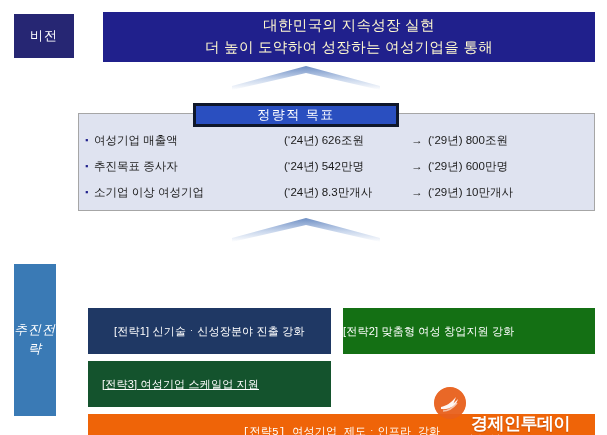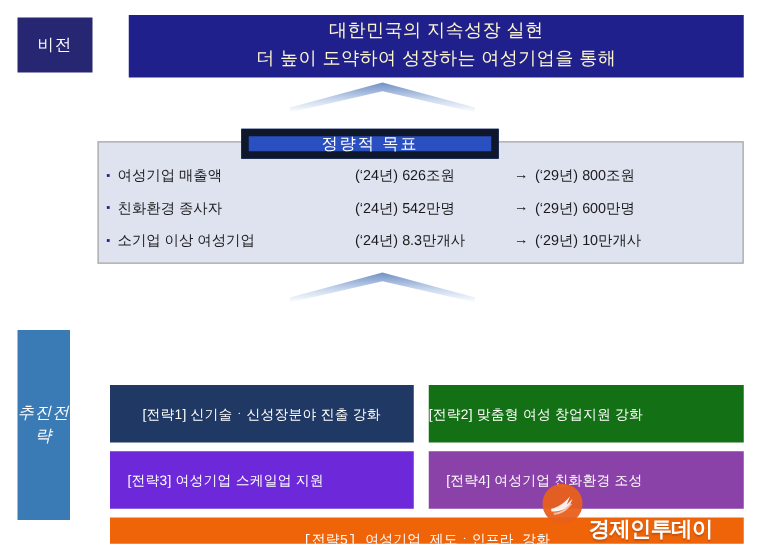--- a/index.html
+++ b/index.html
@@ -100,21 +100,21 @@
     top: 103px;
     width: 206px;
     height: 24px;
     background: #2a4fc0;
     color: #ffffff;
     display: flex;
     align-items: center;
     justify-content: center;
     font-size: 13px;
     letter-spacing: 1.5px;
-    border: 6px solid #0f172a;
+    border: 3px solid #0f172a;
     box-sizing: border-box;
     z-index: 4;
   }
   .goal-row {
     display: flex;
     align-items: center;
     height: 26px;
     font-size: 11.5px;
     color: #1a1a1a;
     white-space: nowrap;
@@ -154,21 +154,21 @@
   #strat-1 {
     left: 88px; top: 266px; width: 243px; height: 46px;
     background: #1f3864; padding-left: 26px;
   }
   #strat-2 {
     left: 343px; top: 266px; width: 252px; height: 46px;
     background: #147014; 
   }
   #strat-3 {
     left: 88px; top: 319px; width: 243px; height: 46px;
-    background: #6d28d9; padding-left: 14px;
+    background: #14532d; padding-left: 14px; text-decoration: underline;
   }
   #strat-4 {
     left: 343px; top: 319px; width: 252px; height: 46px;
     background: #8b42a8; padding-left: 14px;
   }
   #strat-5 {
     left: 88px; top: 372px; width: 507px; height: 34px;
     background: #ef6408; justify-content: center; padding: 0; font-family: Liberation Mono, monospace;
   }
 
@@ -246,21 +246,21 @@
   <div id="goals-box">
     <div class="goal-row">
       <span class="goal-bullet">▪</span>
       <span class="goal-name">여성기업 매출액</span>
       <span class="goal-from">(‘24년) 626조원</span>
       <span class="goal-arrow">→</span>
       <span class="goal-to">(‘29년) 800조원</span>
     </div>
     <div class="goal-row">
       <span class="goal-bullet">▪</span>
-      <span class="goal-name">친화환경 종사자</span>
+      <span class="goal-name">추진목표 종사자</span>
       <span class="goal-from">(‘24년) 542만명</span>
       <span class="goal-arrow">→</span>
       <span class="goal-to">(‘29년) 600만명</span>
     </div>
     <div class="goal-row">
       <span class="goal-bullet">▪</span>
       <span class="goal-name">소기업 이상 여성기업</span>
       <span class="goal-from">(‘24년) 8.3만개사</span>
       <span class="goal-arrow">→</span>
       <span class="goal-to">(‘29년) 10만개사</span>
@@ -278,21 +278,20 @@
       </defs>
       <path d="M0 22 L74 2 L148 22 L148 26 L74 9 L0 26 Z" fill="url(#gradB)"></path>
     </svg>
   </div>
 
   <div class="side-label" id="strategy-label">추진전략</div>
 
   <div class="strat-box" id="strat-1">[전략1] 신기술ㆍ신성장분야 진출 강화</div>
   <div class="strat-box" id="strat-2">[전략2] 맞춤형 여성 창업지원 강화</div>
   <div class="strat-box" id="strat-3">[전략3] 여성기업 스케일업 지원</div>
-  <div class="strat-box" id="strat-4">[전략4] 여성기업 친화환경 조성</div>
   <div class="strat-box" id="strat-5">[전략5] 여성기업 제도ㆍ인프라 강화</div>
 
   <div id="watermark">
     <div id="watermark-emblem">
       <svg width="32" height="32" viewBox="0 0 32 32" xmlns="http://www.w3.org/2000/svg">
         <circle cx="16" cy="16" r="15.5" fill="#e8601c"></circle>
         <path d="M7 20 C12 19 17 16 22 10 L19.5 16.5 L24 12 C22 19 15 23 7 22 Z" fill="#ffffff" opacity="0.95"></path>
         <path d="M9 24 C14 24 19 21 23 16" stroke="#ffffff" stroke-width="1.6" fill="none" opacity="0.6"></path>
       </svg>
     </div>

